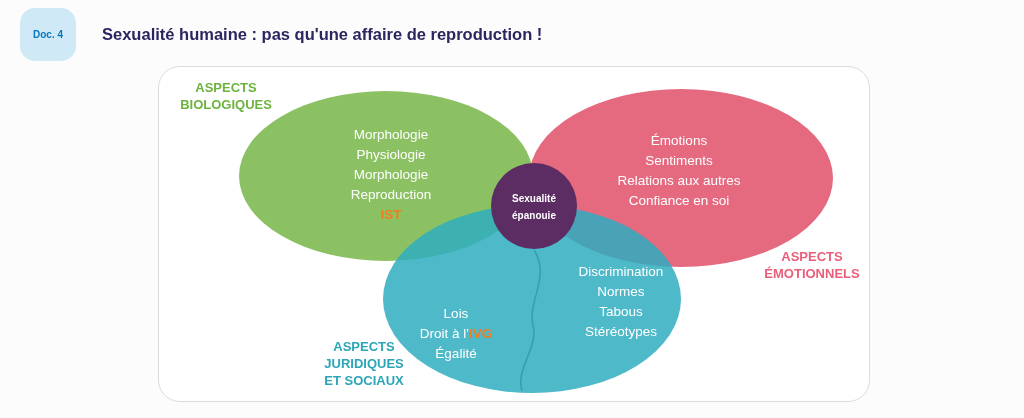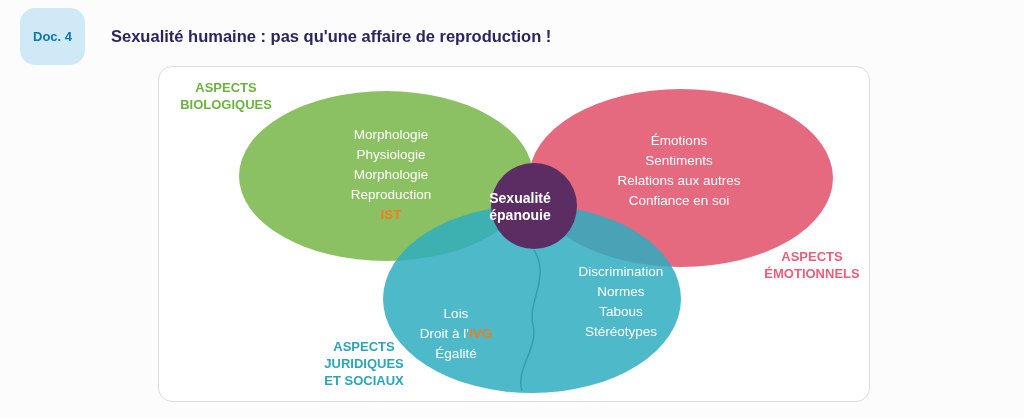--- a/index.html
+++ b/index.html
@@ -8,54 +8,54 @@
     font-family: "Liberation Sans", sans-serif;
     background: #fcfcfc;
     overflow: hidden;
   }
   .page { position: relative; width: 1024px; height: 418px; }
 
   
   .header { position: absolute; left: 20px; top: 8px; display: flex; align-items: center; gap: 26px; }
   .badge {
     background: #cfe9f6; color: #0b76ba;
-    font-weight: bold; font-size: 13px;
+    font-weight: bold; font-size: 10px;
     padding: 21px 13px; border-radius: 15px;
     white-space: nowrap;
   }
   .title {
     color: #2b2660; font-size: 16.5px; font-weight: bold;
   }
 
   
   .card {
     position: absolute; left: 158px; top: 66px;
     width: 712px; height: 336px;
     background: #ffffff;
-    border: 1px solid #dcdcdc; border-radius: 14px;
+    border: 1px solid #dcdcdc; border-radius: 22px;
   }
   .card svg { position: absolute; left: 0; top: 0; }
 
   .txt { position: absolute; text-align: center; color: #ffffff; font-size: 13.5px; line-height: 20px; }
   .orange { color: #f07d1f; font-weight: bold; }
 
   .zone-label { position: absolute; text-align: center; font-size: 13px; font-weight: bold; line-height: 17px; }
   .lbl-bio  { left: 8px;   top: 12px;  width: 118px; color: #6db33f; }
   .lbl-emo  { left: 598px; top: 181px; width: 110px; color: #ea5f79; }
   .lbl-leg  { left: 155px; top: 271px; width: 100px; color: #2ba6b8; }
 
   .green-items { left: 122px; top: 58px;  width: 220px; }
   .pink-items  { left: 400px; top: 64px;  width: 240px; }
   .teal-left   { left: 227px; top: 218px; width: 140px; margin-top: 19px; }
   .teal-right  { left: 382px; top: 195px; width: 160px; }
 
   .center-text {
-    position: absolute; left: 301px; top: 123px; width: 120px;
+    position: absolute; left: 315px; top: 123px; width: 120px;
     text-align: center; color: #ffffff;
-    font-size: 14px; font-weight: bold; line-height: 17px;
+    font-size: 10px; font-weight: bold; line-height: 17px;
   }
 </style>
 </head>
 <body>
 
 <div class="page">
 
   <div class="header">
     <span class="badge">Doc. 4</span>
     <h1 class="title">Sexualité humaine : pas qu'une affaire de reproduction !</h1>

